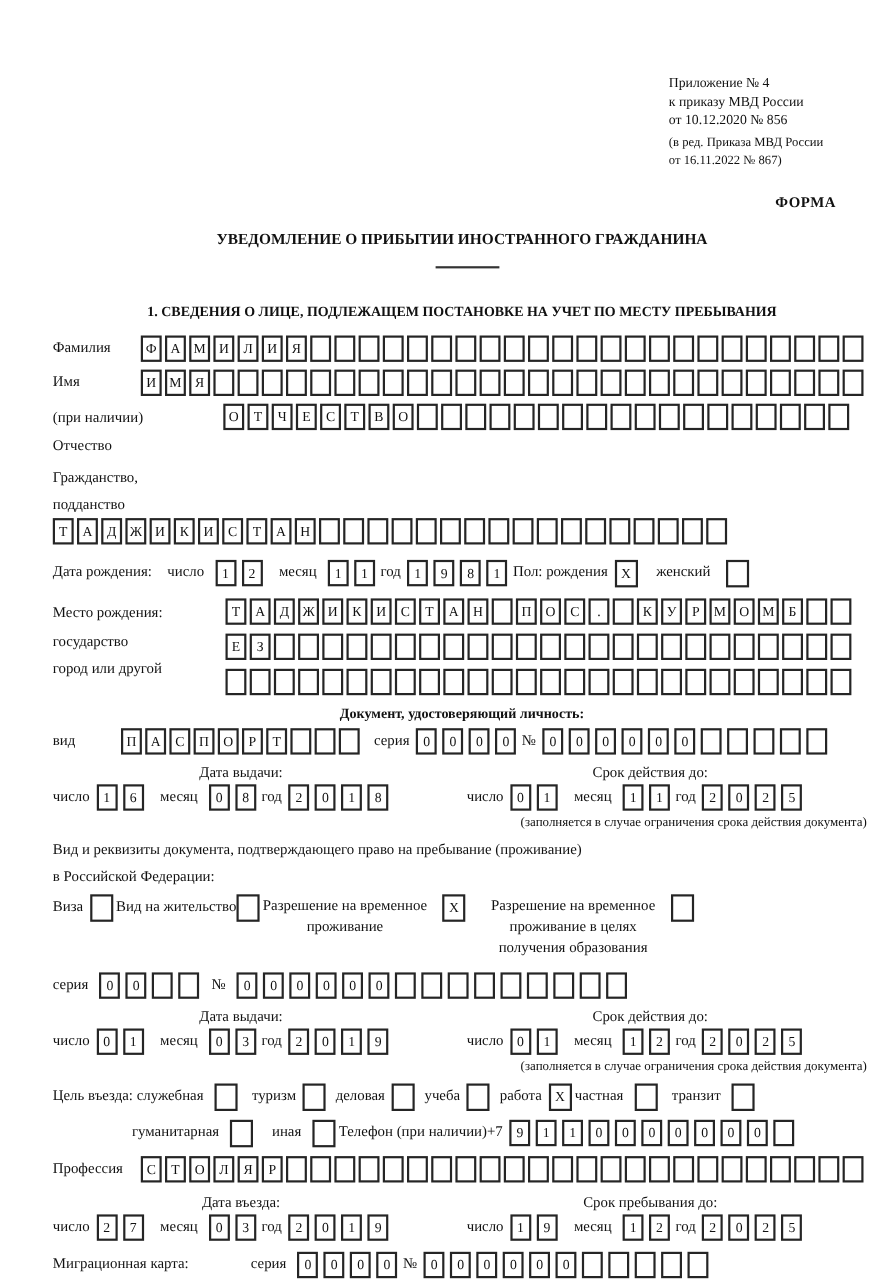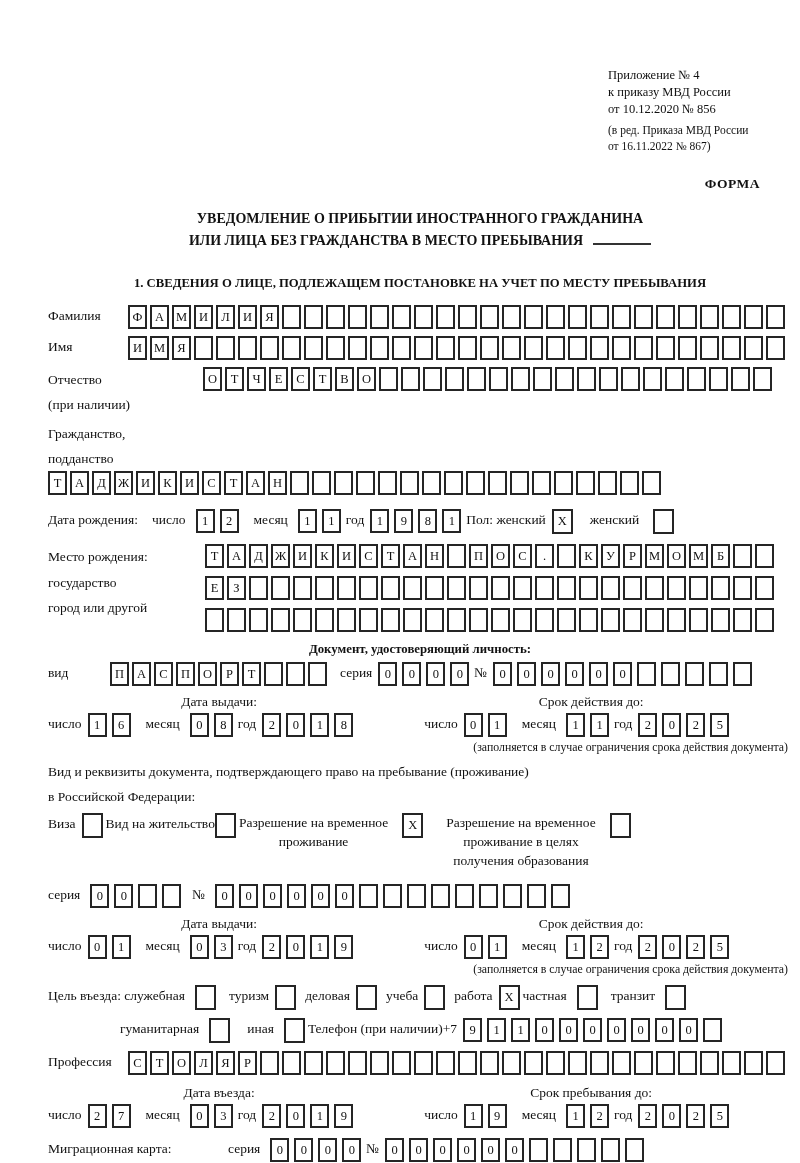--- a/index.html
+++ b/index.html
@@ -60,21 +60,21 @@
       <div>(в ред. Приказа МВД России</div>
       <div>от 16.11.2022 № 867)</div>
     </div>
   </div>
 
   <div class="forma">ФОРМА</div>
 
   <div class="title">
     <div>УВЕДОМЛЕНИЕ О ПРИБЫТИИ ИНОСТРАННОГО ГРАЖДАНИНА</div>
     <div>
-      <span>ИЛИ ЛИЦА БЕЗ ГРАЖДАНСТВА В МЕСТО ПРЕБЫВАНИЯ</span><span class="title-blank"></span>
+      <span class="title-blank"></span>
     </div>
   </div>
 
   <div class="section-heading">1. СВЕДЕНИЯ О ЛИЦЕ, ПОДЛЕЖАЩЕМ ПОСТАНОВКЕ НА УЧЕТ ПО МЕСТУ ПРЕБЫВАНИЯ</div>
 
   <div class="frow">
     <span class="flabel w80">Фамилия</span>
     <span class="cells">
         <span class="cell">Ф</span>
         <span class="cell">А</span>
@@ -140,22 +140,22 @@
         <span class="cell"></span>
         <span class="cell"></span>
         <span class="cell"></span>
         <span class="cell"></span>
         <span class="cell"></span>
       </span>
   </div>
 
   <div class="frow">
     <div class="lblcol" style="width:155px;">
+      <div>(при наличии)</div>
       <div>Отчество</div>
-      <div>(при наличии)</div>
     </div>
     <span class="cells">
         <span class="cell">О</span>
         <span class="cell">Т</span>
         <span class="cell">Ч</span>
         <span class="cell">Е</span>
         <span class="cell">С</span>
         <span class="cell">Т</span>
         <span class="cell">В</span>
         <span class="cell">О</span>
@@ -229,21 +229,21 @@
         <span class="cell dcell">1</span>
         <span class="cell dcell">1</span>
       </span>
     <span class="inline-lab">год</span>
     <span class="cells gap6">
         <span class="cell dcell">1</span>
         <span class="cell dcell">9</span>
         <span class="cell dcell">8</span>
         <span class="cell dcell">1</span>
       </span>
-    <span class="inline-lab">Пол: женский</span>
+    <span class="inline-lab">Пол: рождения</span>
     <span class="cells gap6">
         <span class="cell cb">X</span>
       </span>
     <span class="inline-lab gap14">женский</span>
     <span class="cells gap14">
         <span class="cell cb"></span>
       </span>
   </div>
 
   <div class="frow" style="margin-top:10px;">

